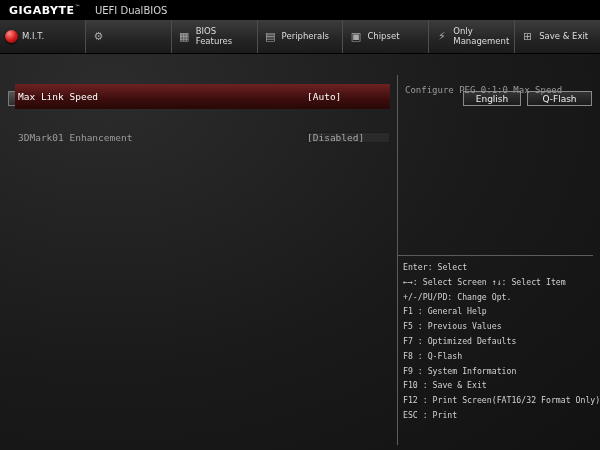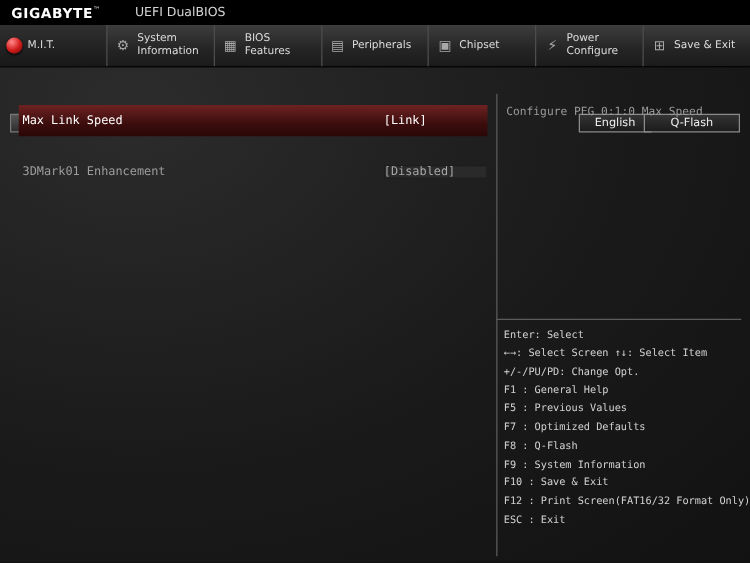--- a/index.html
+++ b/index.html
@@ -14,21 +14,21 @@
     position:absolute;top:0;left:0;width:600px;height:20px;
     background:#000;display:flex;align-items:center;
   }
   .brand{
     color:#fff;font-family:"DejaVu Sans", sans-serif;font-weight:bold;
     font-size:11px;letter-spacing:.5px;margin-left:9px;
   }
   .brand sup{font-size:6px;font-weight:normal;color:#ccc;}
   .subtitle{
     color:#d6d6d6;font-family:"DejaVu Sans", sans-serif;
-    font-size:10px;margin-left:27px;text-align:right;
+    font-size:10px;margin-left:14px;text-align:right;
   }
   
   .tabbar{
     position:absolute;top:20px;left:0;width:600px;height:33px;
     display:flex;
     background:linear-gradient(#3d3d3d,#242424 60%,#1b1b1b);
     border-bottom:1px solid #000;
   }
   .tab{
     flex:1;display:flex;align-items:center;gap:4px;padding:0 3px 0 5px;
@@ -63,21 +63,21 @@
     top:55px;left:8px;width:62px;
     background:linear-gradient(#565656,#2d2d2d);
     border:1px solid #7a7a7a;
   }
   .btn-english{
     top:55px;right:79px;width:58px;
     background:linear-gradient(#343434,#1b1b1b);
     border:1px solid #8a8a8a;
   }
   .btn-qflash{
-    top:55px;right:8px;width:77px;
+    top:55px;right:8px;width:65px;
     background:linear-gradient(#343434,#1b1b1b);
     border:1px solid #8a8a8a;
   }
   
   .divider-v{position:absolute;left:397px;top:75px;height:370px;width:1px;background:#5c5c5c;}
   .divider-h{position:absolute;left:397px;top:255px;width:196px;height:1px;background:#5c5c5c;}
   
   .settings{position:absolute;left:15px;top:84px;width:375px;}
   .row{
     height:25px;display:flex;align-items:center;font-size:9.5px;
@@ -109,70 +109,69 @@
   <span class="subtitle">UEFI DualBIOS</span>
 </div>
 
 <div class="tabbar" id="tabbar">
     <div class="tab active">
     <span class="mit-badge"></span>
     <span class="tlabel">M.I.T.</span>
   </div>
     <div class="tab">
     <span class="ticon">⚙</span>
-    <span class="tlabel">System Information</span>
   </div>
     <div class="tab">
     <span class="ticon">▦</span>
     <span class="tlabel">BIOS Features</span>
   </div>
     <div class="tab">
     <span class="ticon">▤</span>
     <span class="tlabel">Peripherals</span>
   </div>
     <div class="tab">
     <span class="ticon">▣</span>
     <span class="tlabel">Chipset</span>
   </div>
     <div class="tab">
     <span class="ticon">⚡</span>
-    <span class="tlabel">Power Configure</span>
+    <span class="tlabel">Only Management</span>
   </div>
     <div class="tab">
     <span class="ticon">⊞</span>
     <span class="tlabel">Save &amp; Exit</span>
   </div>
   </div>
 
 <div class="content"></div>
 
 <div class="btn btn-back">Back</div>
 <div class="btn btn-english">English</div>
 <div class="btn btn-qflash">Q-Flash</div>
 
 <div class="divider-v"></div>
 <div class="divider-h"></div>
 
 <div class="settings" id="settings">
     <div class="row selected">
     <span class="label">Max Link Speed</span>
-    <span class="value">[Link]</span>
+    <span class="value">[Auto]</span>
   </div>
     <div class="row">
     <span class="label">3DMark01 Enhancement</span>
     <span class="value">[Disabled]</span>
   </div>
   </div>
 
 <div class="help-desc">Configure PEG 0:1:0 Max Speed</div>
 <div class="keys" id="keys">
     <div class="key-line">Enter: Select</div>
     <div class="key-line">←→: Select Screen ↑↓: Select Item</div>
     <div class="key-line">+/-/PU/PD: Change Opt.</div>
     <div class="key-line">F1 : General Help</div>
     <div class="key-line">F5 : Previous Values</div>
     <div class="key-line">F7 : Optimized Defaults</div>
     <div class="key-line">F8 : Q-Flash</div>
     <div class="key-line">F9 : System Information</div>
     <div class="key-line">F10 : Save &amp; Exit</div>
     <div class="key-line">F12 : Print Screen(FAT16/32 Format Only)</div>
-    <div class="key-line">ESC : Exit</div>
+    <div class="key-line">ESC : Print</div>
   </div>
 
 </body></html>

